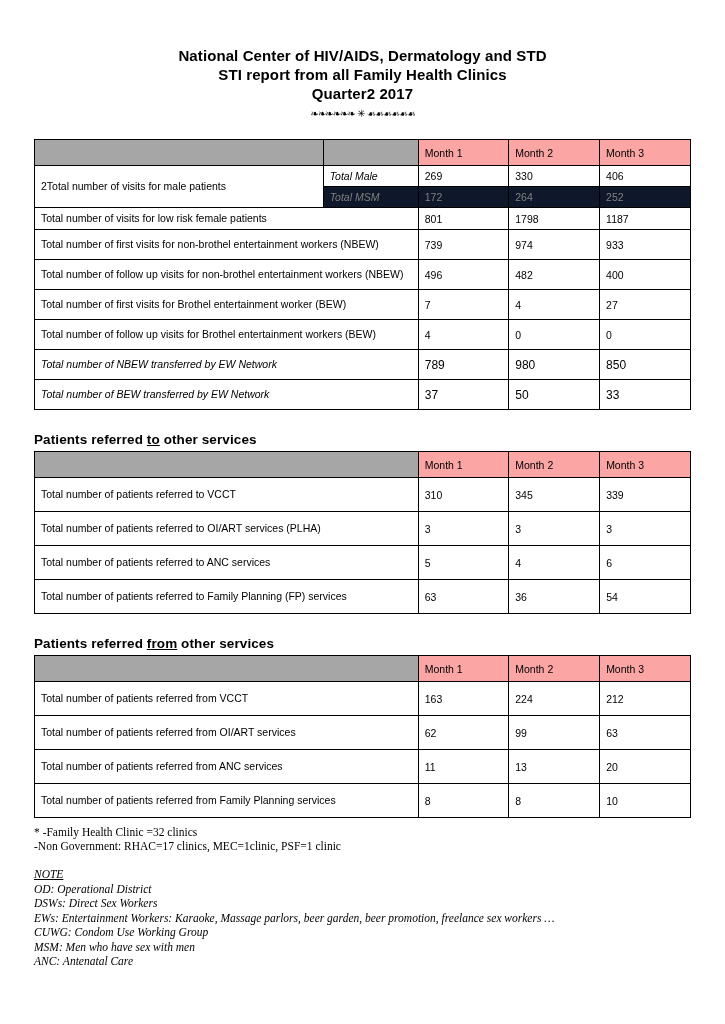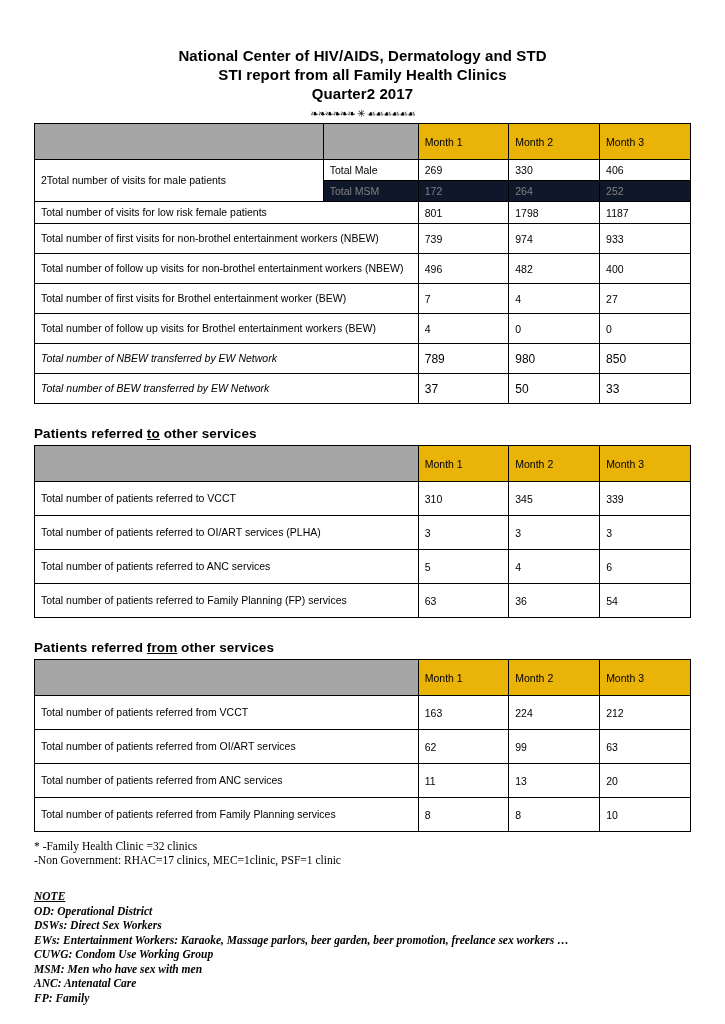--- a/index.html
+++ b/index.html
@@ -17,21 +17,21 @@
   }
   .page {
     width: 725px;
     height: 1024px;
     box-sizing: border-box;
     padding: 46px 34px 0 34px;
     position: relative;
   }
   .title-block {
     text-align: center;
-    margin-bottom: 4px;
+    margin-bottom: 20px;
   }
   .title-line {
     font-size: 15px;
     font-weight: bold;
     line-height: 19px;
     letter-spacing: 0.1px;
   }
   .ornament {
     font-size: 10px;
     letter-spacing: -1px;
@@ -47,43 +47,44 @@
   table.grid td, table.grid th {
     border: 1px solid #000;
     font-size: 10.5px;
     font-weight: normal;
     padding: 4px 6px;
     vertical-align: middle;
     text-align: left;
     box-sizing: border-box;
   }
   .hdr-cell {
-    background: #eab308;
+    background: #fca5a5;
     text-align: center;
     font-weight: bold;
     font-size: 11px;
-    height: 36px;
+    height: 26px;
   }
   .hdr-blank {
     background: #a6a6a6;
   }
   .num {
     text-align: right;
     padding-right: 9px;
     vertical-align: bottom;
     font-size: 11px;
   }
   .lbl {
     vertical-align: middle;
     line-height: 13px;
   }
   .sub-lbl {
     font-weight: bold;
     font-size: 10.5px;
     vertical-align: middle;
+    font-style: italic;
   }
   .shaded {
     background: #0f172a;
     color: #808080;
   }
   .bold-row td {
     font-weight: bold;
     font-style: italic;
     margin-top: 20px;
   }
@@ -102,25 +103,25 @@
   }
   h2.section .u { text-decoration: underline; }
 
   .footnote {
     margin-top: 7px;
     font-family: "Liberation Serif", serif;
     font-size: 11.5px;
     line-height: 14px;
   }
   .note-block {
-    margin-top: 22px;
+    margin-top: 14px;
     font-family: "Liberation Serif", serif;
     font-size: 11.5px;
     font-style: italic;
-    font-weight: bold;
+    font-weight: normal;
     line-height: 14.5px;
   }
   .note-title {
     text-decoration: underline;
   }
   .note-line { white-space: nowrap; }
 </style>
 </head>
 <body>
 
@@ -307,16 +308,15 @@
   </div>
 
   <div class="note-block">
     <div class="note-title">NOTE</div>
     <div class="note-line">OD: Operational District</div>
     <div class="note-line">DSWs: Direct Sex Workers</div>
     <div class="note-line">EWs: Entertainment Workers: Karaoke, Massage parlors, beer garden, beer promotion, freelance sex workers …</div>
     <div class="note-line">CUWG: Condom Use Working Group</div>
     <div class="note-line">MSM: Men who have sex with men</div>
     <div class="note-line">ANC: Antenatal Care</div>
-    <div class="note-line">FP: Family</div>
   </div>
 
 </div>
 
 </body></html>

